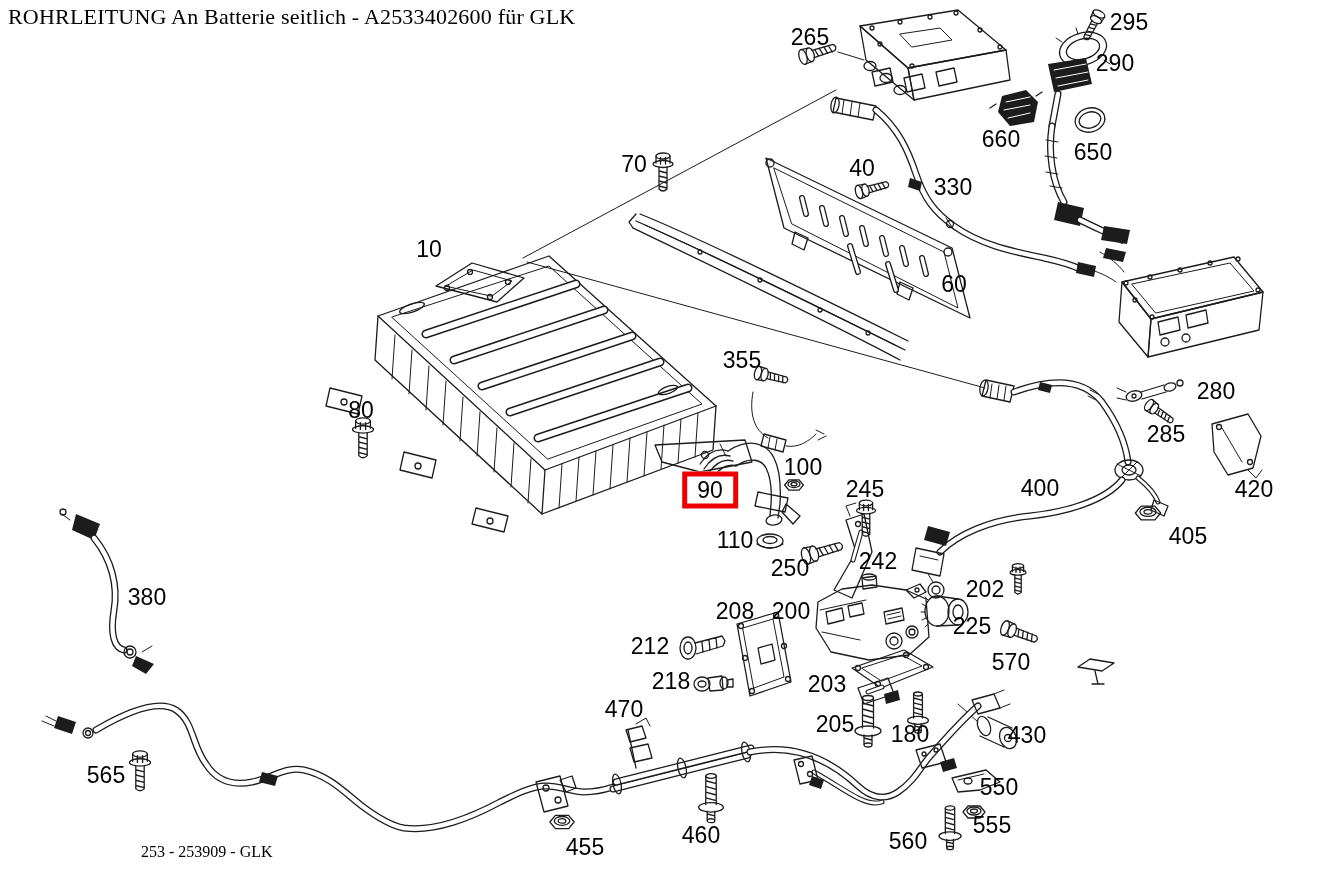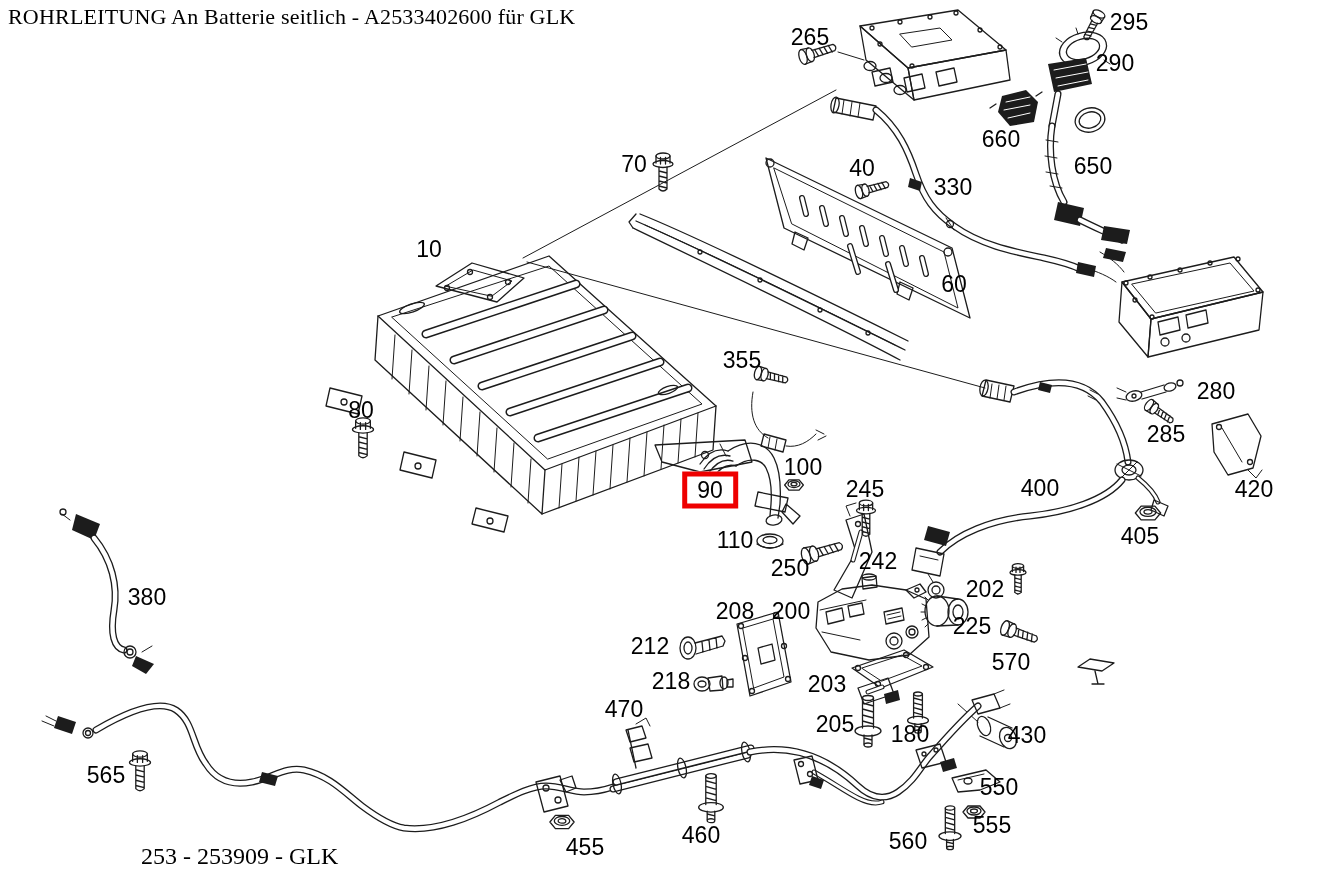--- a/index.html
+++ b/index.html
@@ -1,21 +1,21 @@
 <!DOCTYPE html>
 <html style="--hl: #ee0000;"><head>
 <meta charset="utf-8">
 <style>
   html,body{margin:0;padding:0;background:#ffffff;}
   .stage{position:relative;width:1326px;height:881px;background:#fff;overflow:hidden;
          font-family:"Liberation Sans",sans-serif;}
   .doc-title{position:absolute;left:8px;top:4px;font-family:"Liberation Serif",serif;
              font-size:22px;color:#000;white-space:nowrap;letter-spacing:.2px;}
   .doc-footer{position:absolute;left:141px;top:843px;font-family:"Liberation Serif",serif;
-              font-size:24px;color:#000;white-space:nowrap;}
+              font-size:16px;color:#000;white-space:nowrap;}
   .part-label{position:absolute;transform:translate(-50%,-50%);font-size:23px;line-height:1;
               color:#000;white-space:nowrap;cursor:default;}
   .part-label.highlighted{border:5px solid var(--hl,#ee0000);padding:2px 10px;background:#fff;}
   svg.art{position:absolute;left:0;top:0;}
   svg.art *{vector-effect:non-scaling-stroke;}
   svg.art path,svg.art line,svg.art ellipse,svg.art circle,svg.art polyline
       {stroke:#1c1c1c;fill:none;stroke-width:1.3;stroke-linecap:round;stroke-linejoin:round;}
   svg.art .dark{fill:#1c1c1c;stroke:none;}
   svg.art .c9{stroke-width:9;} svg.art .w6{stroke:#fff;stroke-width:6;}
   svg.art .c6{stroke-width:6;} svg.art .w3{stroke:#fff;stroke-width:3.4;}
@@ -500,26 +500,26 @@
     <div class="part-label" style="left: 790px; top: 568px;">250</div>
     <div class="part-label" style="left: 810px; top: 37px; text-align: center;">265</div>
     <div class="part-label" style="left: 1216px; top: 391px;">280</div>
     <div class="part-label" style="left: 1166px; top: 434px;">285</div>
     <div class="part-label" style="left: 1115px; top: 63px;">290</div>
     <div class="part-label" style="left: 1129px; top: 22px;">295</div>
     <div class="part-label" style="left: 953px; top: 187px;">330</div>
     <div class="part-label" style="left: 742px; top: 360px;">355</div>
     <div class="part-label" style="left: 147px; top: 597px;">380</div>
     <div class="part-label" style="left: 1040px; top: 488px;">400</div>
-    <div class="part-label" style="left: 1140px; top: 536px;">405</div>
+    <div class="part-label" style="left: 1188px; top: 536px;">405</div>
     <div class="part-label" style="left: 1254px; top: 489px;">420</div>
     <div class="part-label" style="left: 1027px; top: 735px;">430</div>
     <div class="part-label" style="left: 585px; top: 847px;">455</div>
     <div class="part-label" style="left: 701px; top: 835px;">460</div>
     <div class="part-label" style="left: 624px; top: 709px;">470</div>
     <div class="part-label" style="left: 999px; top: 787px;">550</div>
     <div class="part-label" style="left: 992px; top: 825px;">555</div>
     <div class="part-label" style="left: 908px; top: 841px;">560</div>
     <div class="part-label" style="left: 106px; top: 775px;">565</div>
     <div class="part-label" style="left: 1011px; top: 662px;">570</div>
-    <div class="part-label" style="left: 1093px; top: 166px;">650</div>
+    <div class="part-label" style="left: 1093px; top: 152px;">650</div>
     <div class="part-label" style="left: 1001px; top: 139px;">660</div>
   </div>
 
 </body></html>

